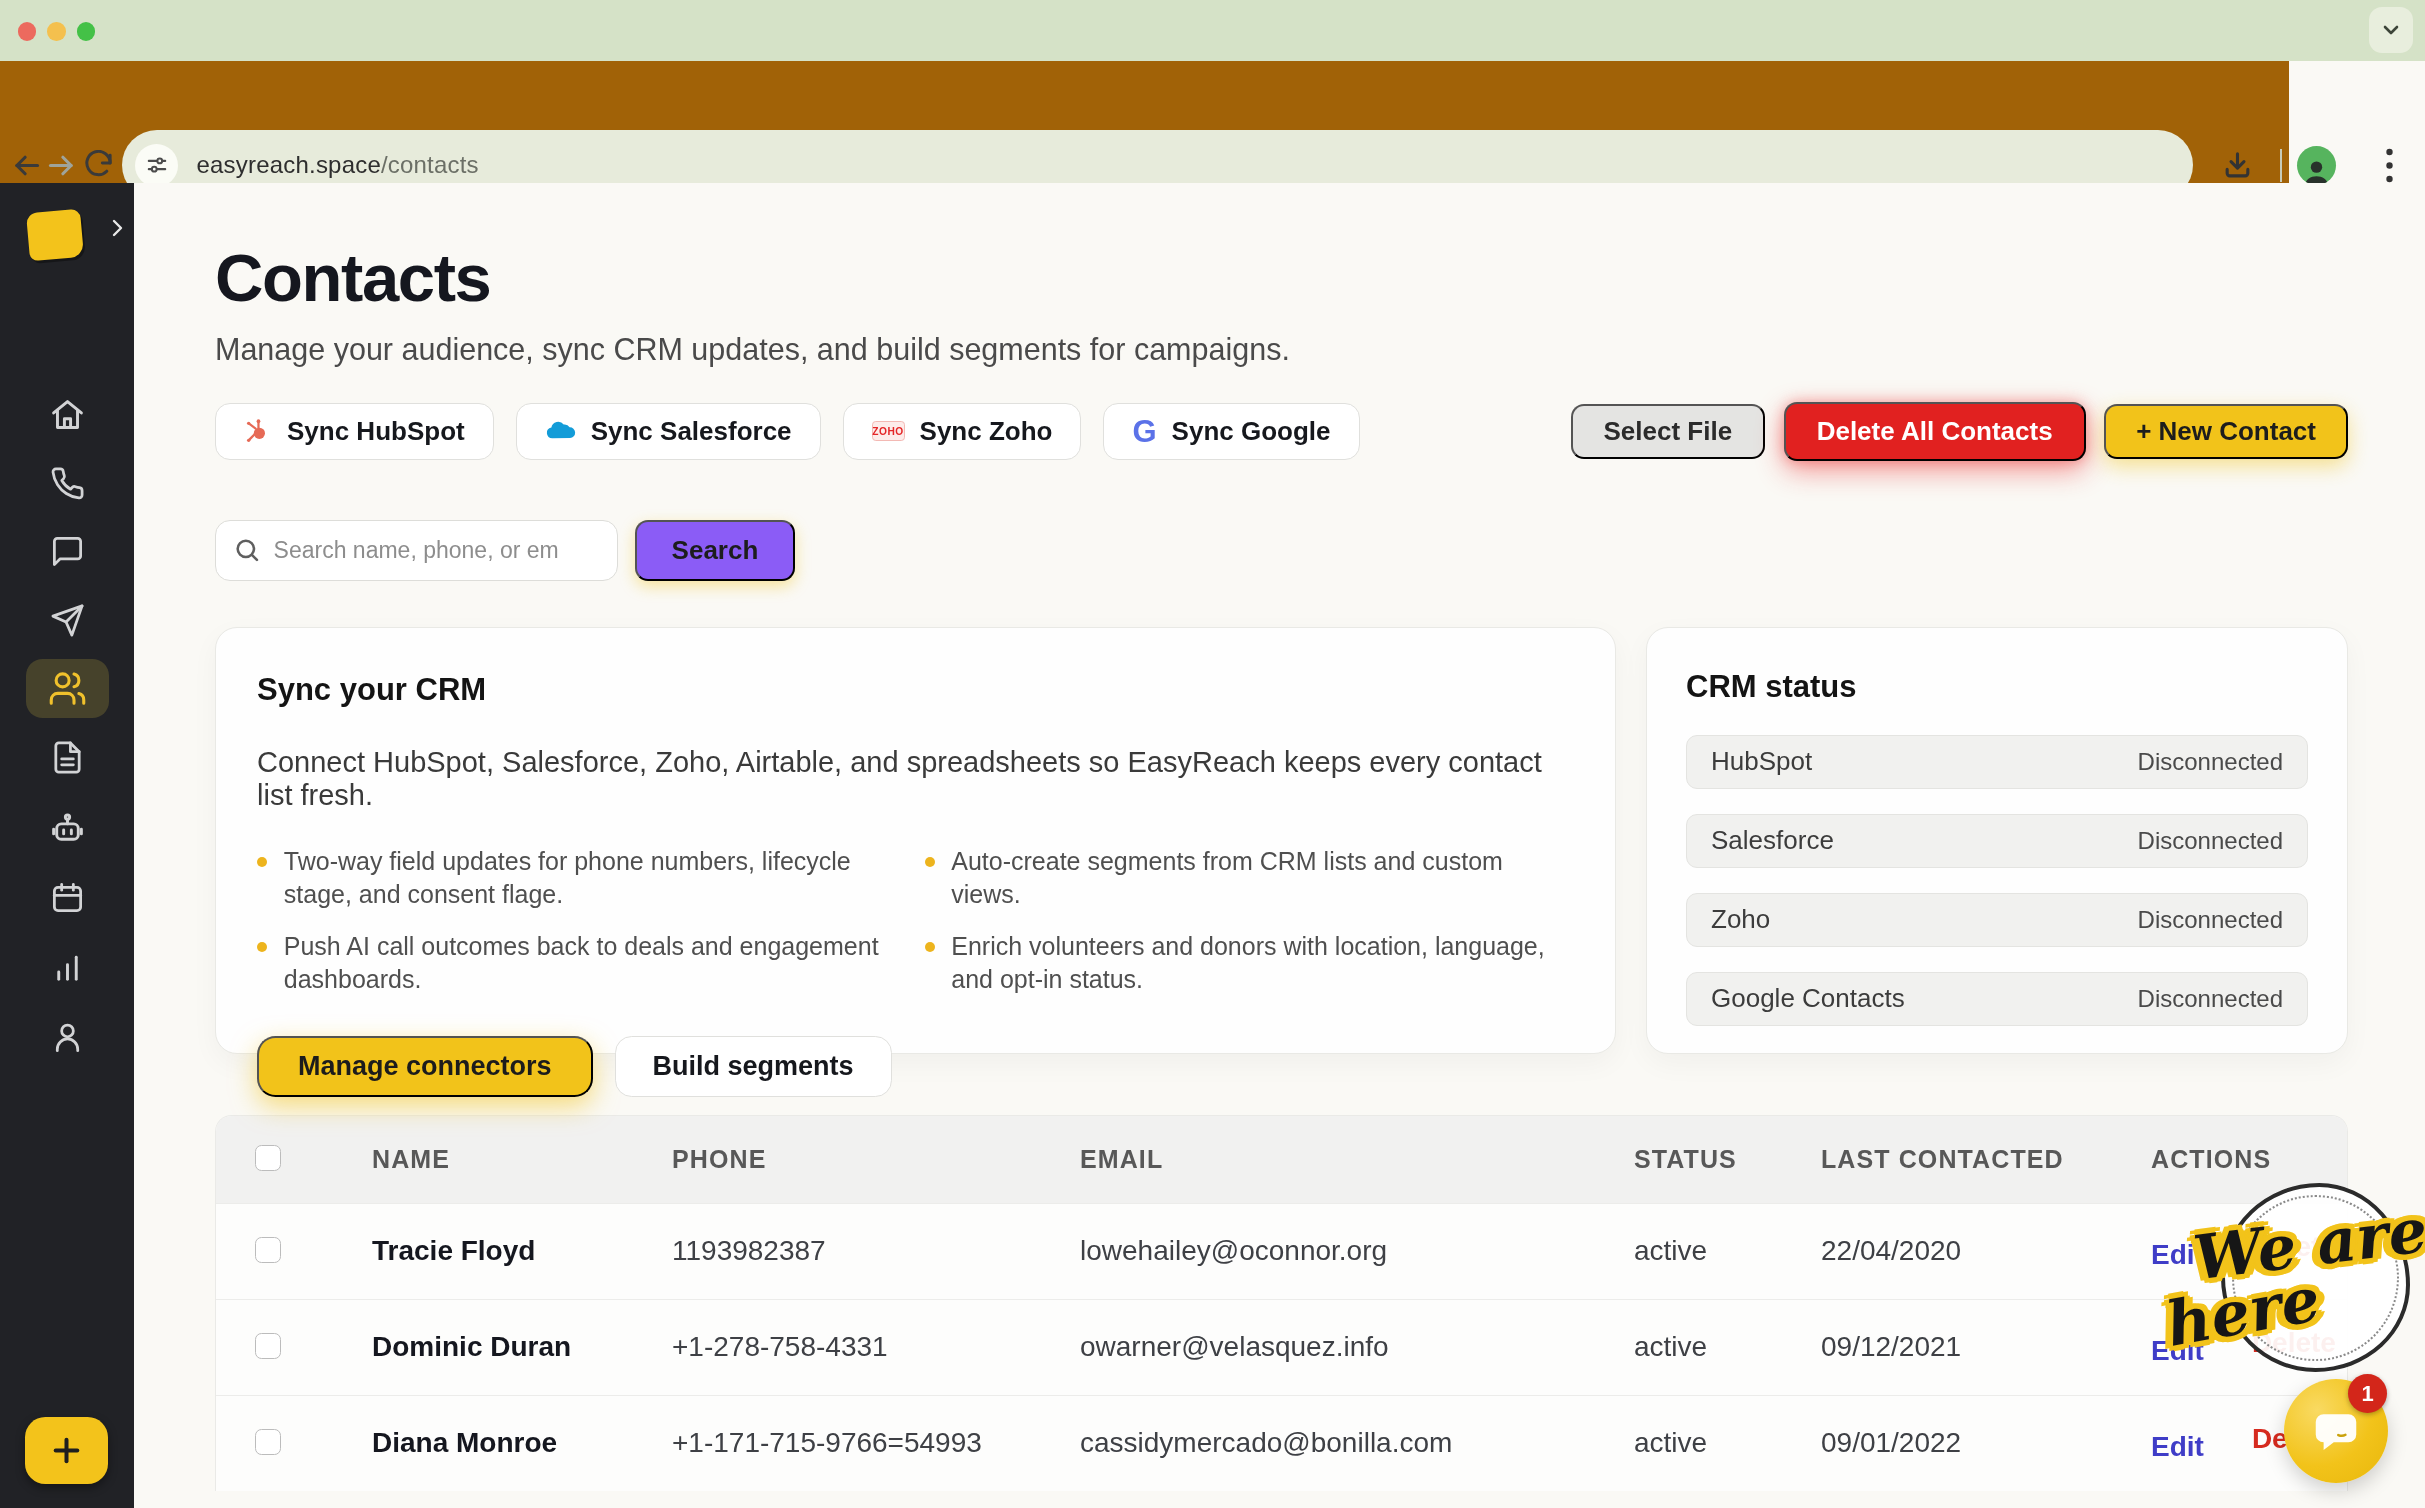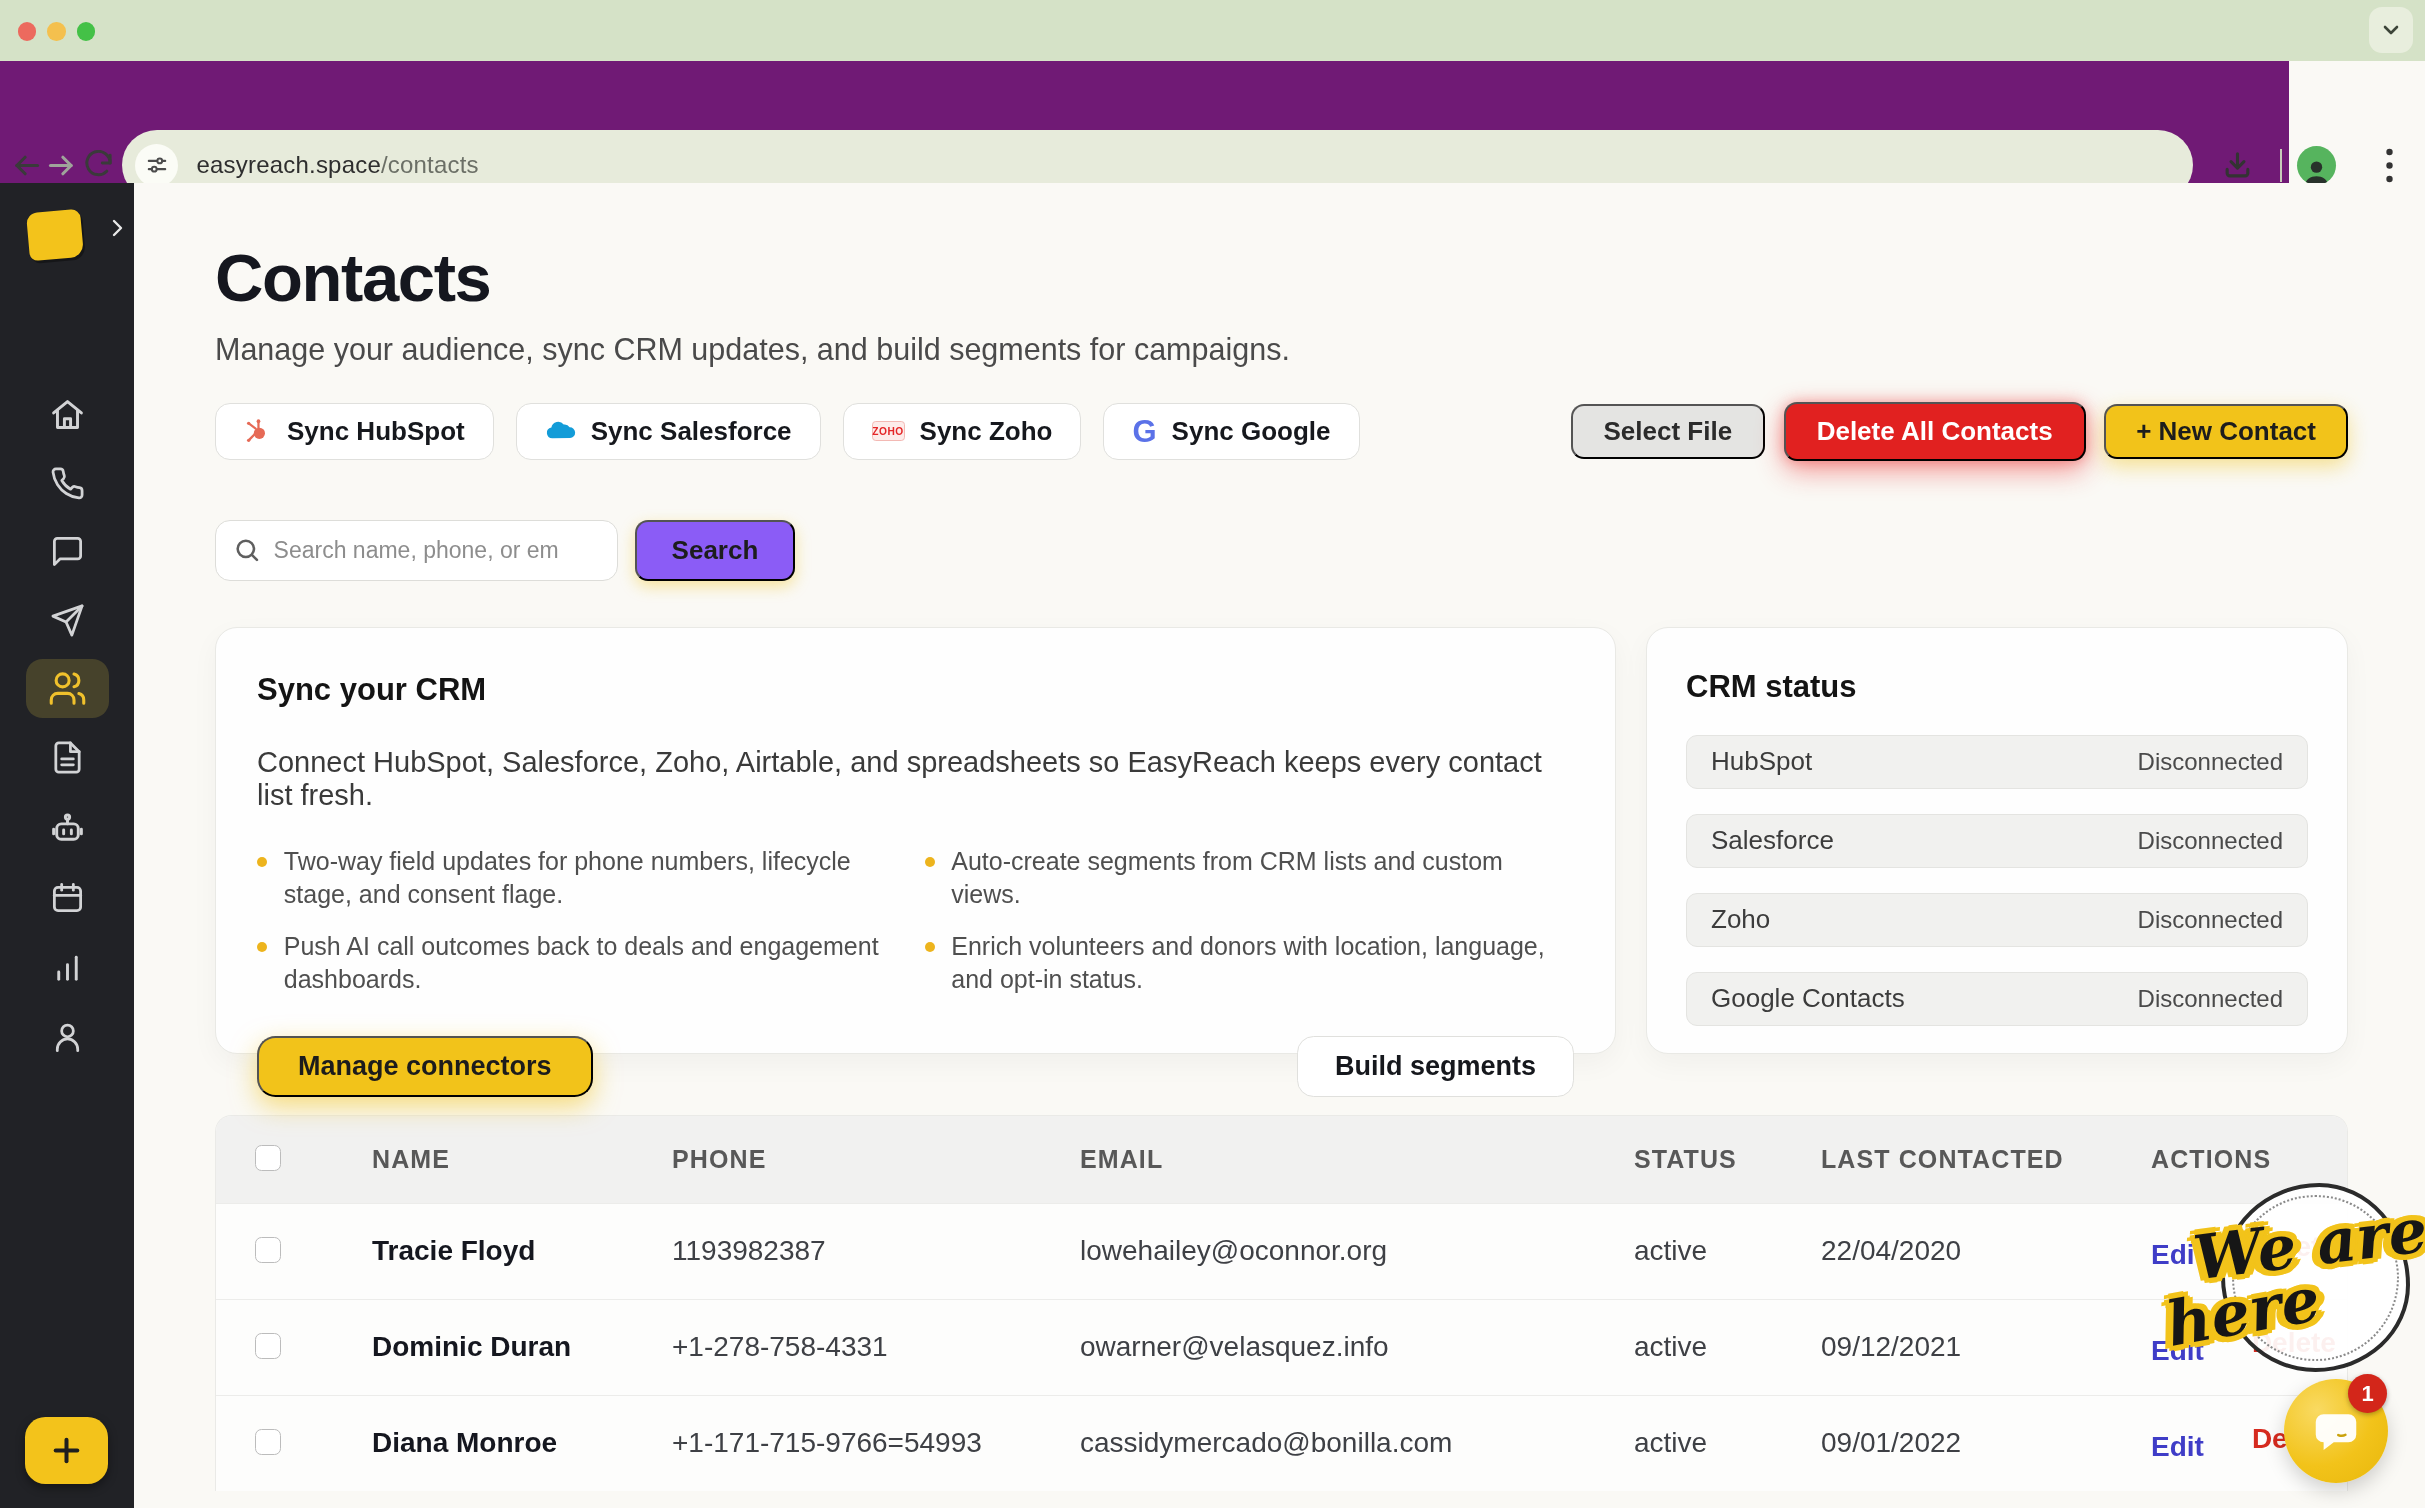--- a/index.html
+++ b/index.html
@@ -8,21 +8,21 @@
   .stage { position: absolute; inset: 0; width: 2426px; height: 1509px; }
 
   
   .titlebar { position: absolute; left:0; top:0; width:2426px; height:61px; background:#d5e2c7; }
   .lights { position:absolute; left:17.6px; top:22px; display:flex; gap:11px; }
   .light { width:18.5px; height:18.5px; border-radius:50%; }
   .light.red { background:#ec6a5e; }
   .light.yellow { background:#f4c04e; }
   .light.green { background:#44c147; }
   .win-chevron-btn { position:absolute; left:2369px; top:7.4px; width:44px; height:46px; background:#e8eedd; border-radius:13px; display:flex; align-items:center; justify-content:center; }
-  .toolbar { position:absolute; left:0; top:61px; width:2289px; height:122px; background:#701a75; }
+  .toolbar { position:absolute; left:0; top:61px; width:2289px; height:122px; background:#a16207; }
   .nav-ico { position:absolute; top:78px; width:52px; height:52px; display:flex; align-items:center; justify-content:center; border-radius:50%; }
   .urlbar { position:absolute; left:122px; top:69px; width:2071px; height:70px; background:#e7ebdb; border-radius:35px; display:flex; align-items:center; padding-left:13px; }
   .tune-badge { width:43px; height:43px; border-radius:50%; background:#fbfcf6; display:flex; align-items:center; justify-content:center; flex:0 0 auto; }
   .url-text { margin-left:18.5px; font-size:24px; color:#2e2e2e; letter-spacing:0.2px; white-space:nowrap; }
   .url-text .path { color:#6b6f66; }
   .tb-divider { position:absolute; left:2280px; top:88px; width:1.8px; height:33px; background:#c7cbb9; }
   .avatar { position:absolute; left:2297px; top:85px; width:39px; height:39px; border-radius:50%; background:#56b45e; display:flex; align-items:flex-end; justify-content:center; overflow:hidden; }
 
   
   .app { position:absolute; left:0; top:183px; width:2426px; height:1326px; background:#faf9f5; }
@@ -57,21 +57,21 @@
 
   
   .cards-row { margin-top:46px; display:flex; gap:30px; }
   .card { background:#fefefe; border:1.8px solid #e9e9e5; border-radius:22px; box-shadow:0 9.2px 28px rgba(0,0,0,.04); }
   .card-sync { width:1401px; height:427px; padding:44px 41px; }
   .card-title { font-size:31px; font-weight:bold; color:#141414; }
   .card-desc { margin-top:38px; font-size:29px; color:#3a3a3a; }
   .bullets { margin-top:33px; display:grid; grid-template-columns:1fr 1fr; column-gap:44px; row-gap:33px;gap:18px; }
   .bullet { display:flex; gap:16.6px; font-size:25px; color:#4f4f4f; line-height:1.34; }
   .dot { flex:0 0 auto; width:10.2px; height:10.2px; border-radius:50%; background:#edb41d; margin-top:12px; }
-  .card-btns { margin-top:39px; display:flex; gap:22px;justify-content:space-between; }
+  .card-btns { margin-top:39px; display:flex; gap:22px; }
   .btn-manage { height:61px; padding:0 39px; background:#f2c31a; border-radius:18.5px; font-size:27px; color:#1c1c1c; box-shadow:0 9.2px 26px rgba(242,195,26,.55); }
   .btn-segments { height:61px; padding:0 37px; background:#fff; border:1.8px solid #e0e0dd; border-radius:16.6px; font-size:27px; color:#16181d; }
 
   .card-status { flex:1; height:427px; padding:41px 39px; }
   .status-rows { margin-top:30px; display:flex; flex-direction:column; gap:25px; }
   .status-row { height:54px; background:#f1f1ef; border:1.8px solid #e4e4e1; border-radius:11px; display:flex; align-items:center; justify-content:space-between; padding:0 24px; }
   .status-name { font-size:26px; color:#3c3c3c; }
   .status-val { font-size:24px; color:#4a4a4a; }
 
   

